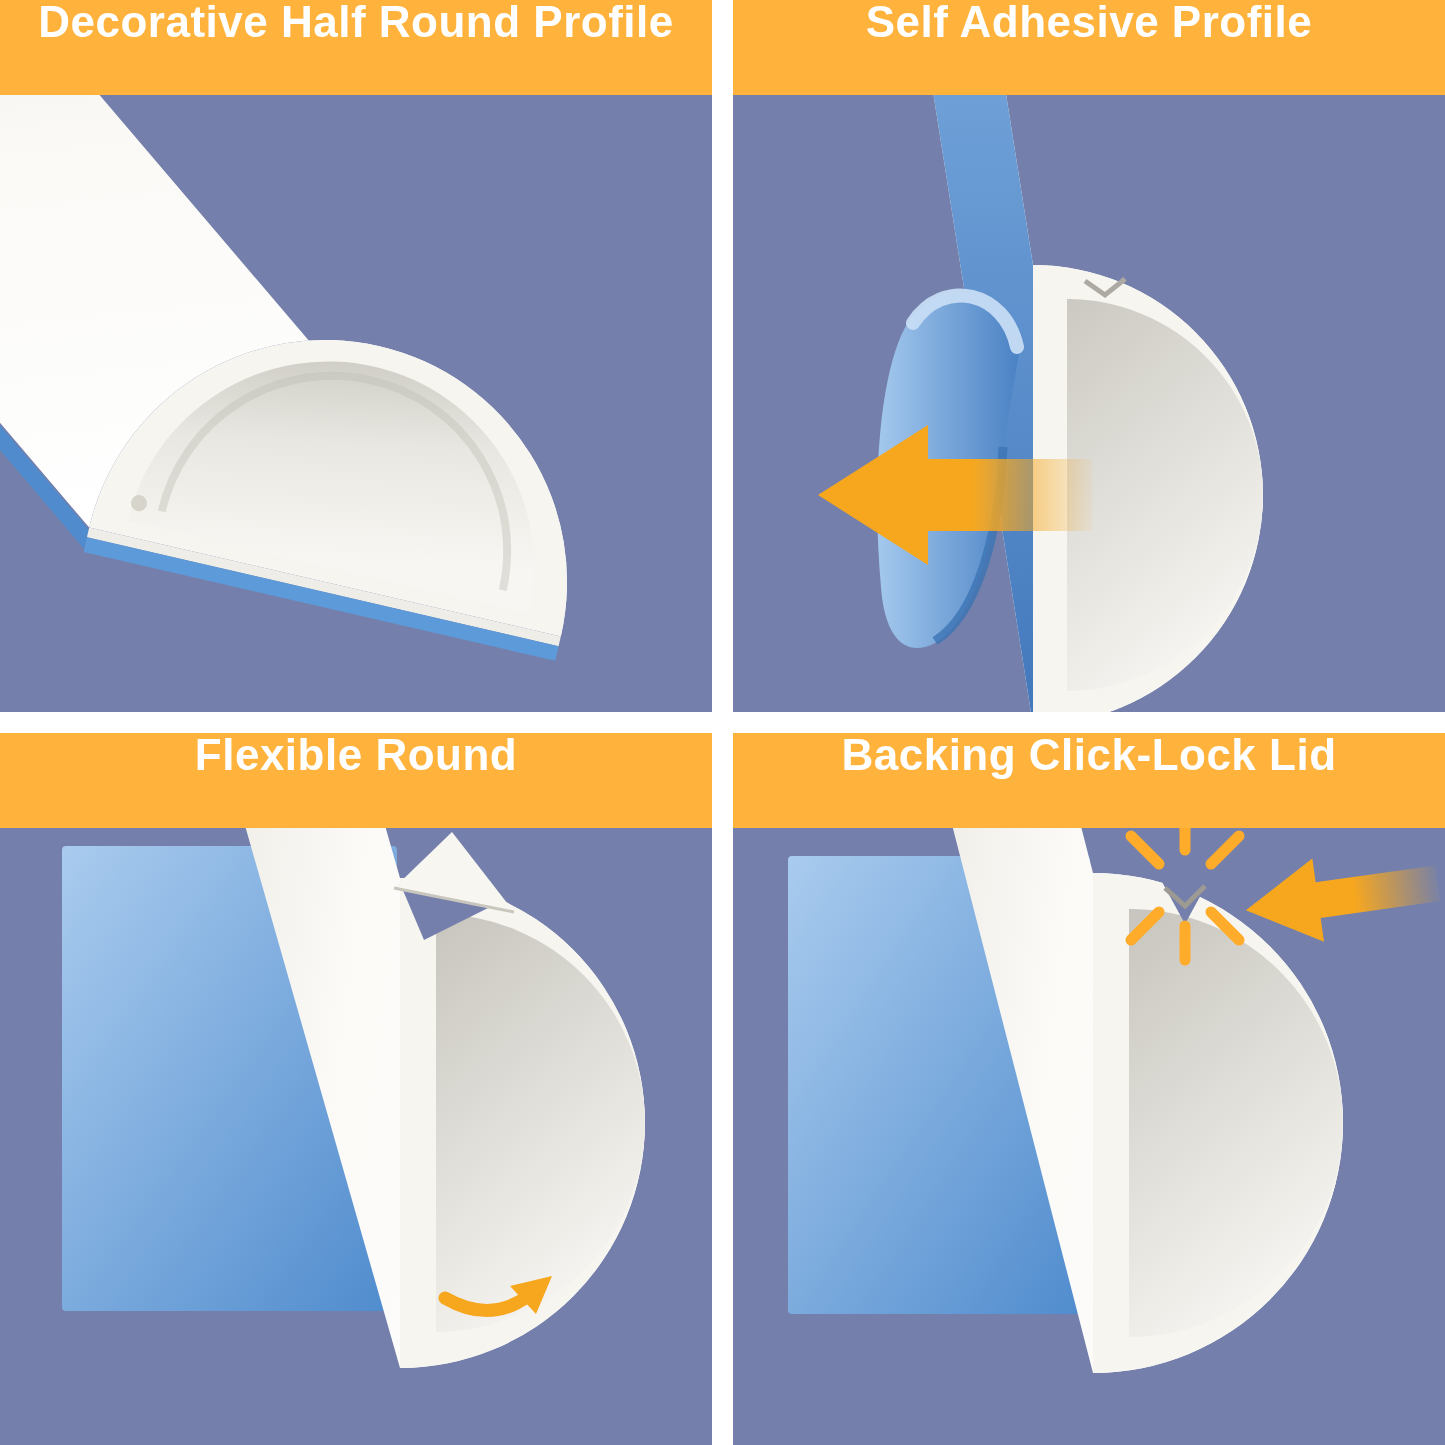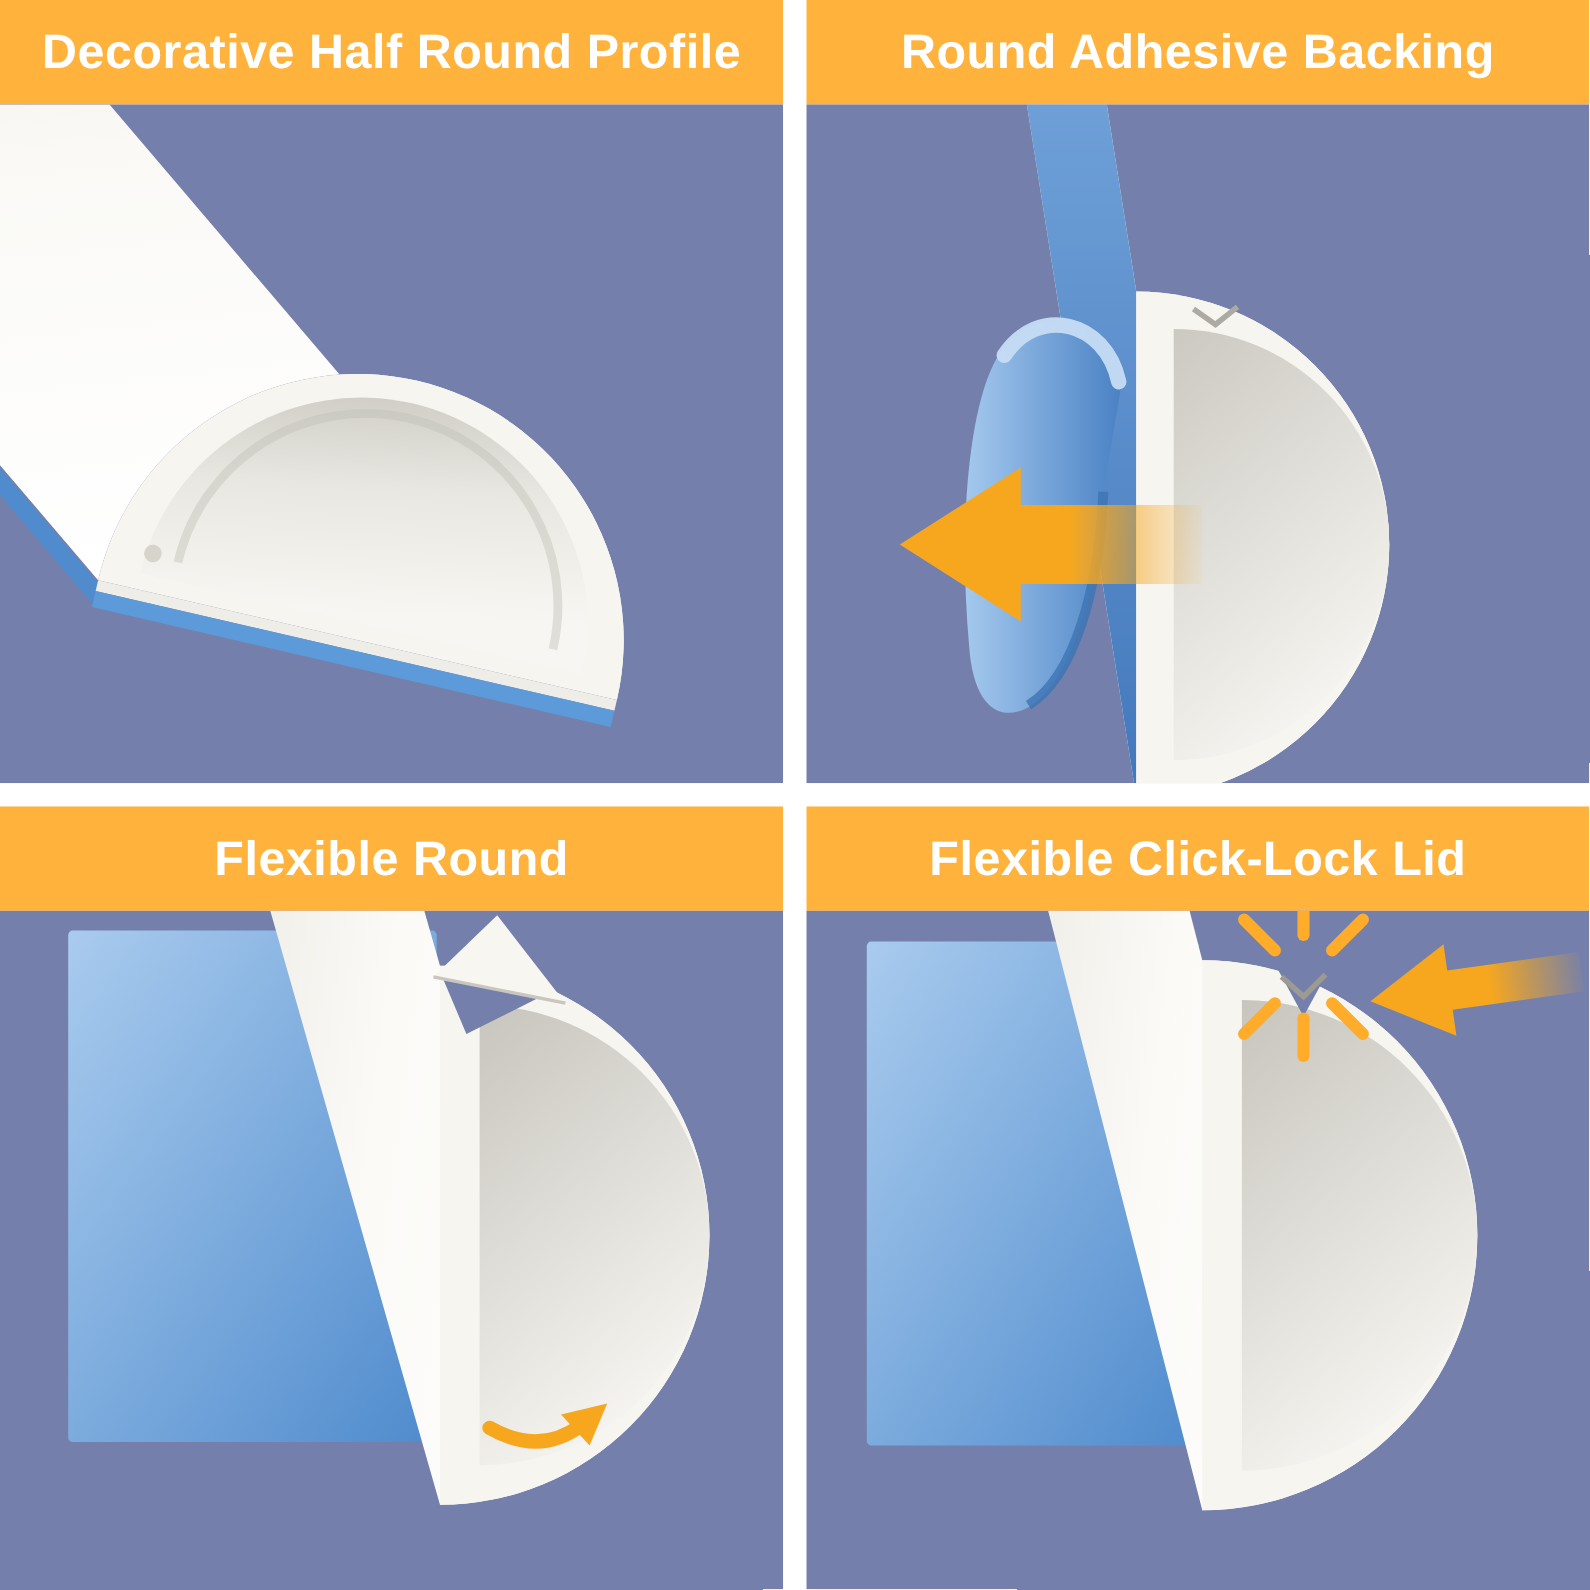--- a/index.html
+++ b/index.html
@@ -7,21 +7,21 @@
     width:1445px;height:1445px;background:#ffffff;
     display:grid;
     grid-template-columns:712px 712px;
     grid-template-rows:712px 712px;
     gap:21px;
     font-family:"Liberation Sans", sans-serif;
   }
   .panel{display:flex;flex-direction:column;overflow:hidden;}
   .banner{
     flex:0 0 95px;height:95px;background:#FFB23C;
-    display:flex;align-items:center;justify-content:center;
+    display:flex;justify-content:center;
   }
   .banner span{
     font-weight:700;font-size:44px;line-height:1;color:#FFFFFF;
     letter-spacing:.5px;white-space:nowrap;
   }
   .art{flex:1 1 auto;background:#7480AB;overflow:hidden;}
   .art svg{display:block;width:100%;height:100%;}
 </style>
 </head>
 <body>
@@ -59,21 +59,21 @@
           <path d="M119,472 A206,206 0 0 1 531,472 Z" fill="url(#p1_inner)"></path>
           <path d="M150,455 A175,175 0 0 1 500,455" stroke="#C2C0B8" stroke-width="8" fill="none" opacity="0.45"></path>
           <circle cx="126" cy="452" r="8" fill="#D6D4CB"></circle>
         </g>
       </svg>
     </div>
   </section>
 
   <section class="panel">
     <header class="banner">
-      <span>Round Adhesive Backing</span>
+      <span>Self Adhesive Profile</span>
     </header>
     <div class="art">
       <svg viewBox="0 0 712 617">
         <defs>
           <linearGradient id="p2_band" x1="0" y1="0" x2="1" y2="0.35">
             <stop offset="0" stop-color="#E6E4DC"></stop>
             <stop offset="0.5" stop-color="#FBFAF7"></stop>
             <stop offset="1" stop-color="#FFFFFF"></stop>
           </linearGradient>
           <linearGradient id="p2_inner" x1="0" y1="0" x2="0.4" y2="1">
@@ -152,21 +152,21 @@
         <g>
           <path d="M445,470 Q490,496 528,468" stroke="#F7A71E" stroke-width="13" fill="none" stroke-linecap="round"></path>
           <polygon points="552,448 536,486 510,458" fill="#F7A71E"></polygon>
         </g>
       </svg>
     </div>
   </section>
 
   <section class="panel">
     <header class="banner">
-      <span>Flexible Click-Lock Lid</span>
+      <span>Backing Click-Lock Lid</span>
     </header>
     <div class="art">
       <svg viewBox="0 0 712 617">
         <defs>
           <linearGradient id="p4_wall" x1="0" y1="0" x2="1" y2="1">
             <stop offset="0" stop-color="#A9CBEE"></stop>
             <stop offset="1" stop-color="#4F8BCD"></stop>
           </linearGradient>
           <linearGradient id="p4_band" x1="0" y1="0" x2="1" y2="0.35">
             <stop offset="0" stop-color="#E6E4DC"></stop>

